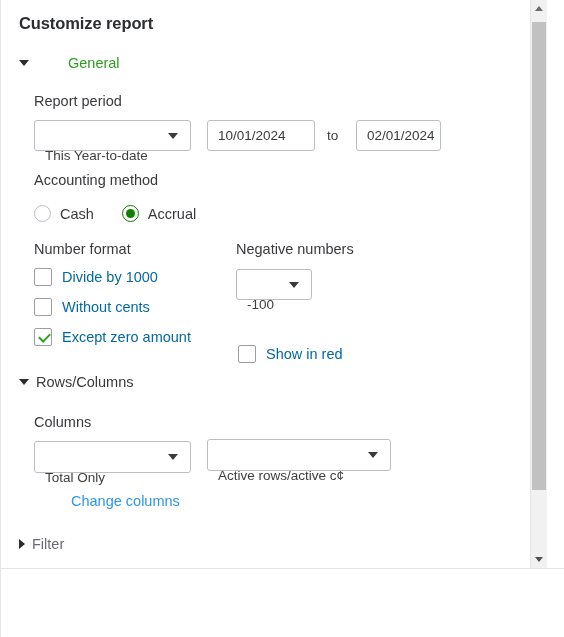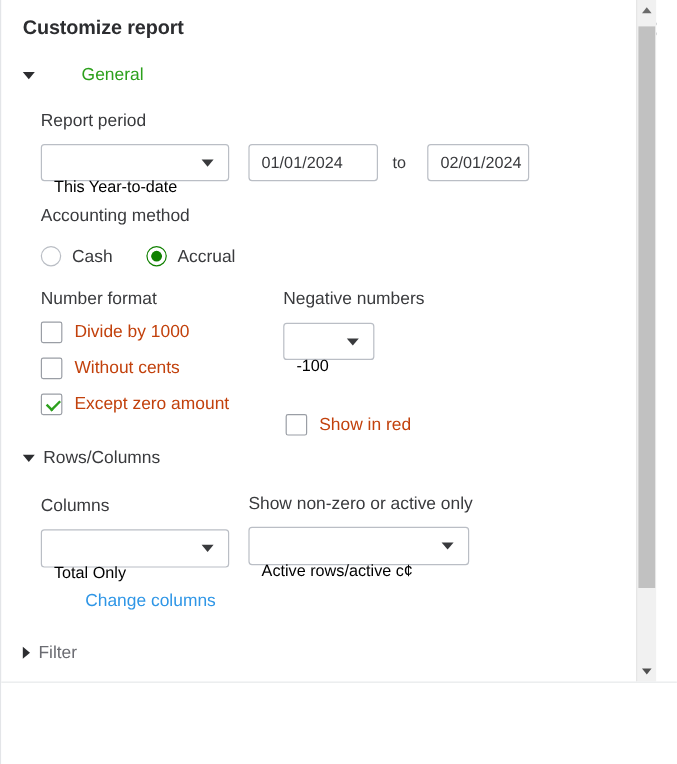--- a/index.html
+++ b/index.html
@@ -109,21 +109,21 @@
     color: #393a3d;
     display: flex;
     align-items: center;
     cursor: pointer;
   }
   .dropdown .dd-text {
     padding-left: 10px;
     flex: 1;
     white-space: nowrap;
     overflow: hidden;
-    color: #000000;
+    color: #404040;
     margin-top: 40px;
   }
   .dd-arrow {
     width: 0; height: 0;
     border-left: 5px solid transparent;
     border-right: 5px solid transparent;
     border-top: 6px solid #393a3d;
     margin-right: 12px;
     flex: none;
   }
@@ -204,21 +204,21 @@
     content: "";
     position: absolute;
     left: 4px; top: 4px;
     width: 9px; height: 5px;
     border-left: 2px solid #2ca01c;
     border-bottom: 2px solid #2ca01c;
     transform: rotate(-45deg);
   }
   .cb-label {
     font-size: 14.5px;
-    color: #c2410c;
+    color: #0369a1;
     margin-left: 10px;
     cursor: pointer;
     white-space: nowrap;
   }
   .cb-div1000   { left: 33px; top: 268px; }
   .cb-nocents   { left: 33px; top: 298px; }
   .cb-exceptzero{ left: 33px; top: 328px; }
   .cb-showred   { left: 237px; top: 310px; margin-top: 35px; }
 
   
@@ -312,21 +312,21 @@
     </div>
 
     <div class="field-label lbl-report-period">Report period</div>
 
     <div class="dropdown dd-period">
       <span class="dd-text">This Year-to-date</span>
       <span class="dd-arrow"></span>
     </div>
 
     <div class="textinput in-from">
-      <span class="ti-text">01/01/2024</span>
+      <span class="ti-text">10/01/2024</span>
     </div>
 
     <div class="to-word">to</div>
 
     <div class="textinput in-to">
       <span class="ti-text">02/01/2024</span>
     </div>
 
     <div class="field-label lbl-accounting">Accounting method</div>
 
@@ -372,21 +372,20 @@
       <span class="label">Rows/Columns</span>
     </div>
 
     <div class="field-label lbl-columns">Columns</div>
 
     <div class="dropdown dd-columns">
       <span class="dd-text">Total Only</span>
       <span class="dd-arrow"></span>
     </div>
 
-    <div class="field-label lbl-shownonzero">Show non-zero or active only</div>
 
     <div class="dropdown dd-nonzero">
       <span class="dd-text">Active rows/active c¢</span>
       <span class="dd-arrow"></span>
     </div>
 
     <div class="link">Change columns</div>
 
     <div class="section-head sec-filter">
       <span class="caret collapsed"></span>

